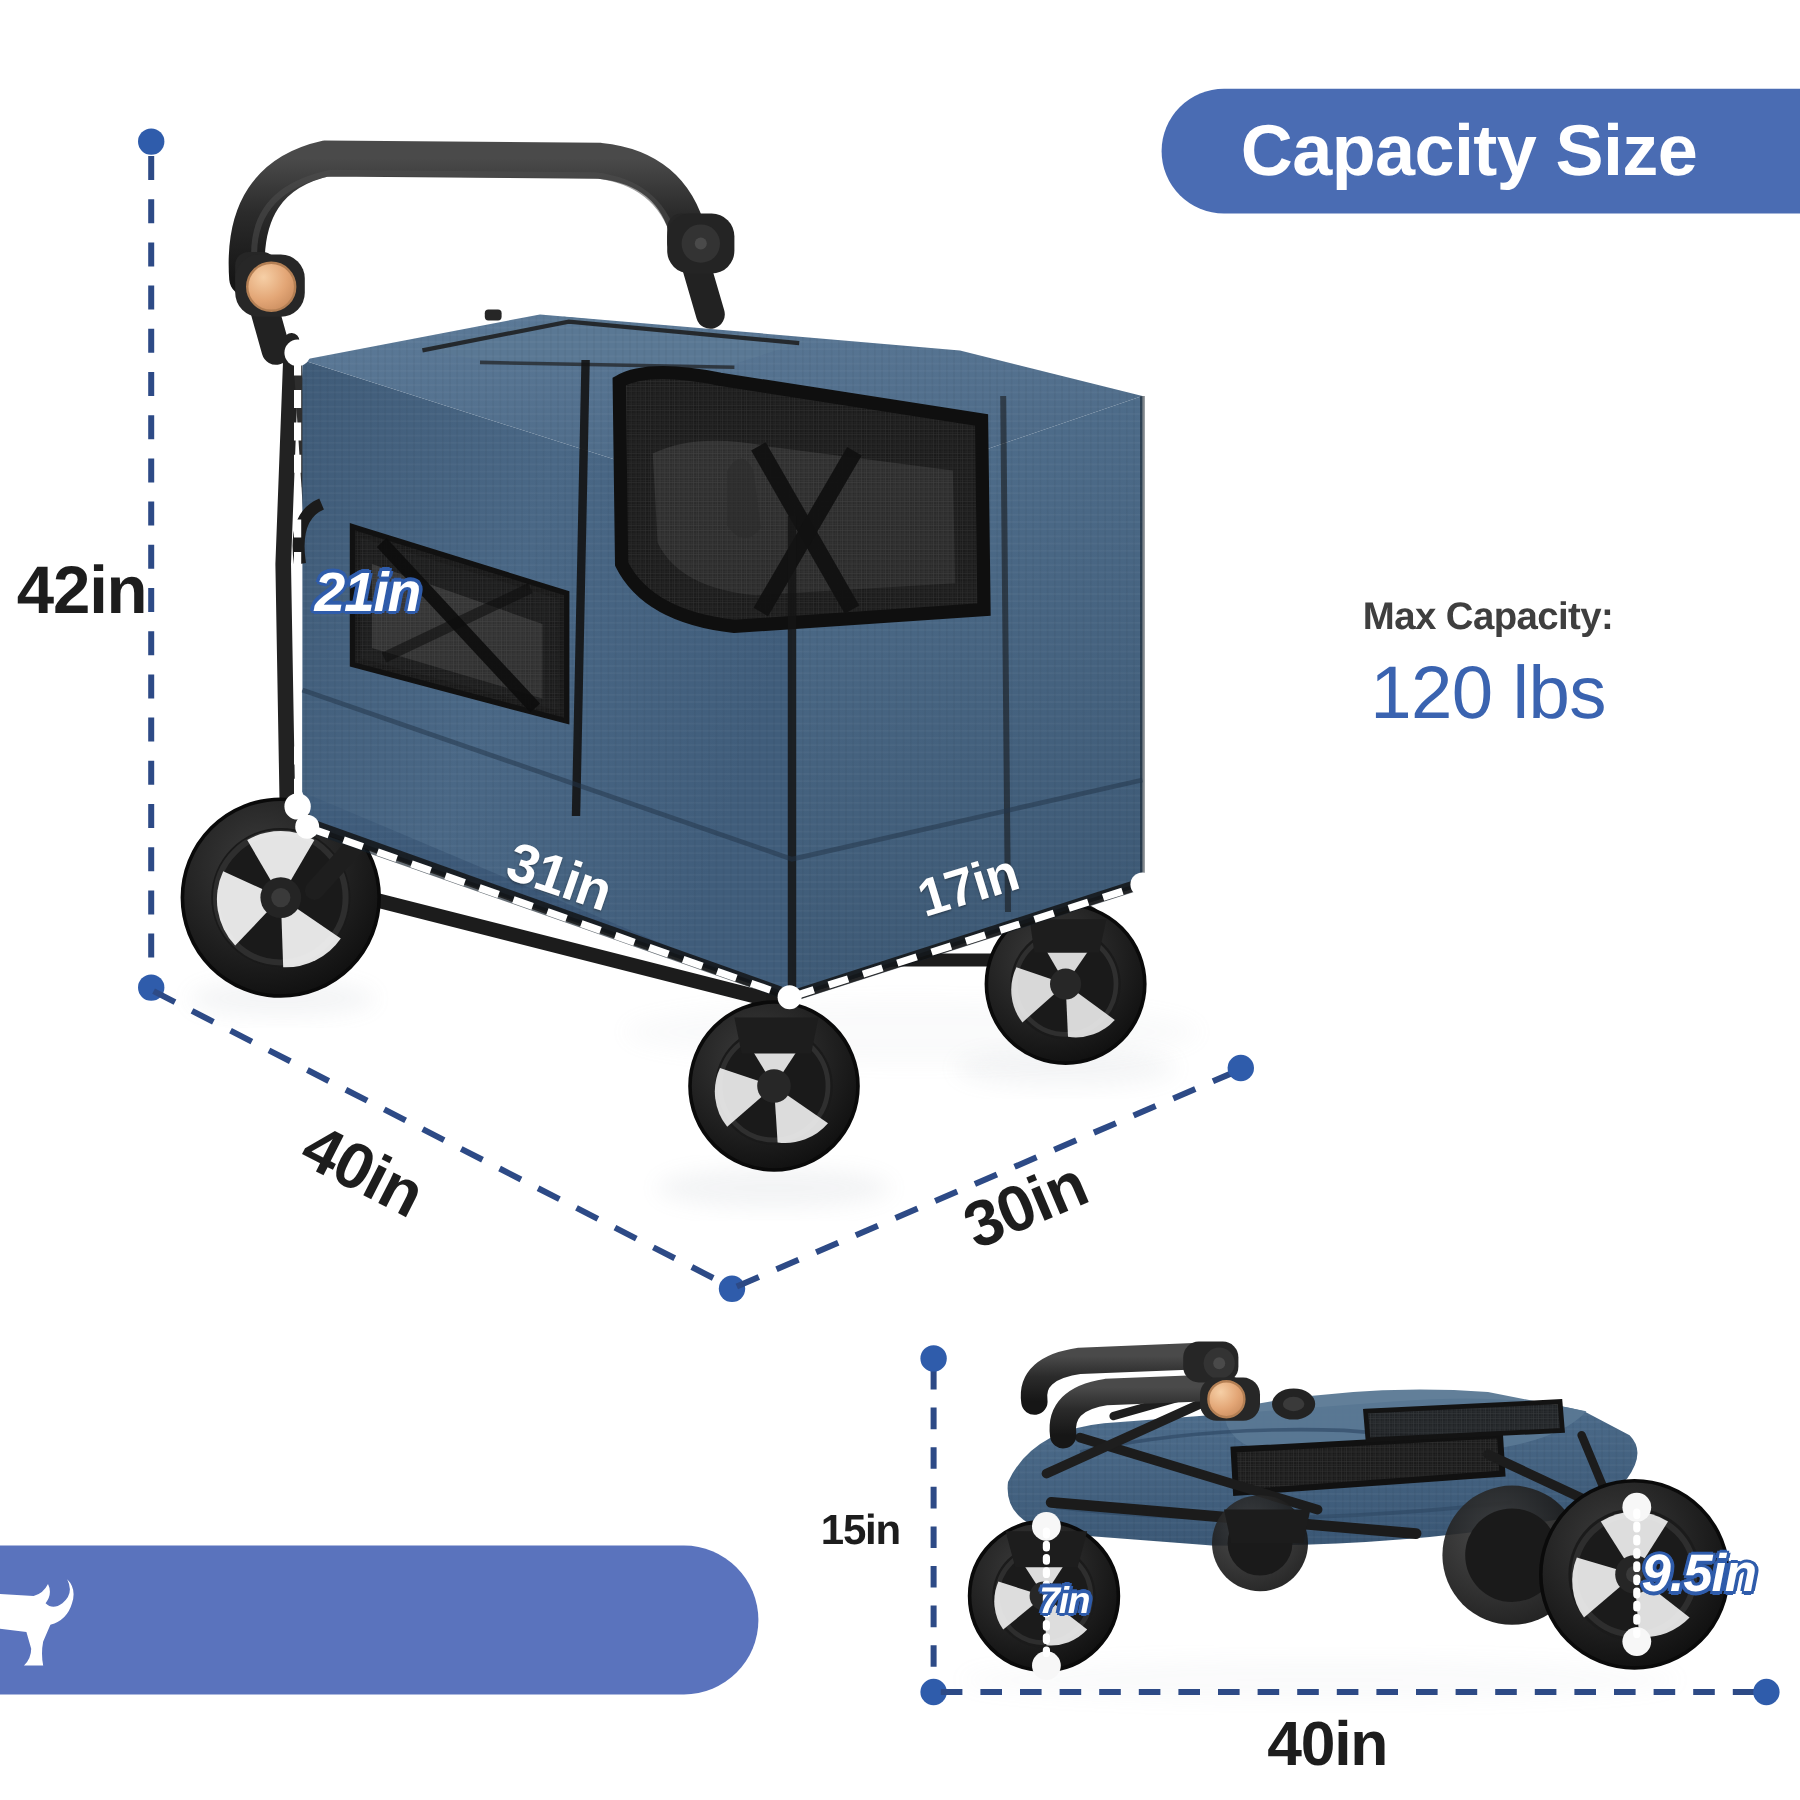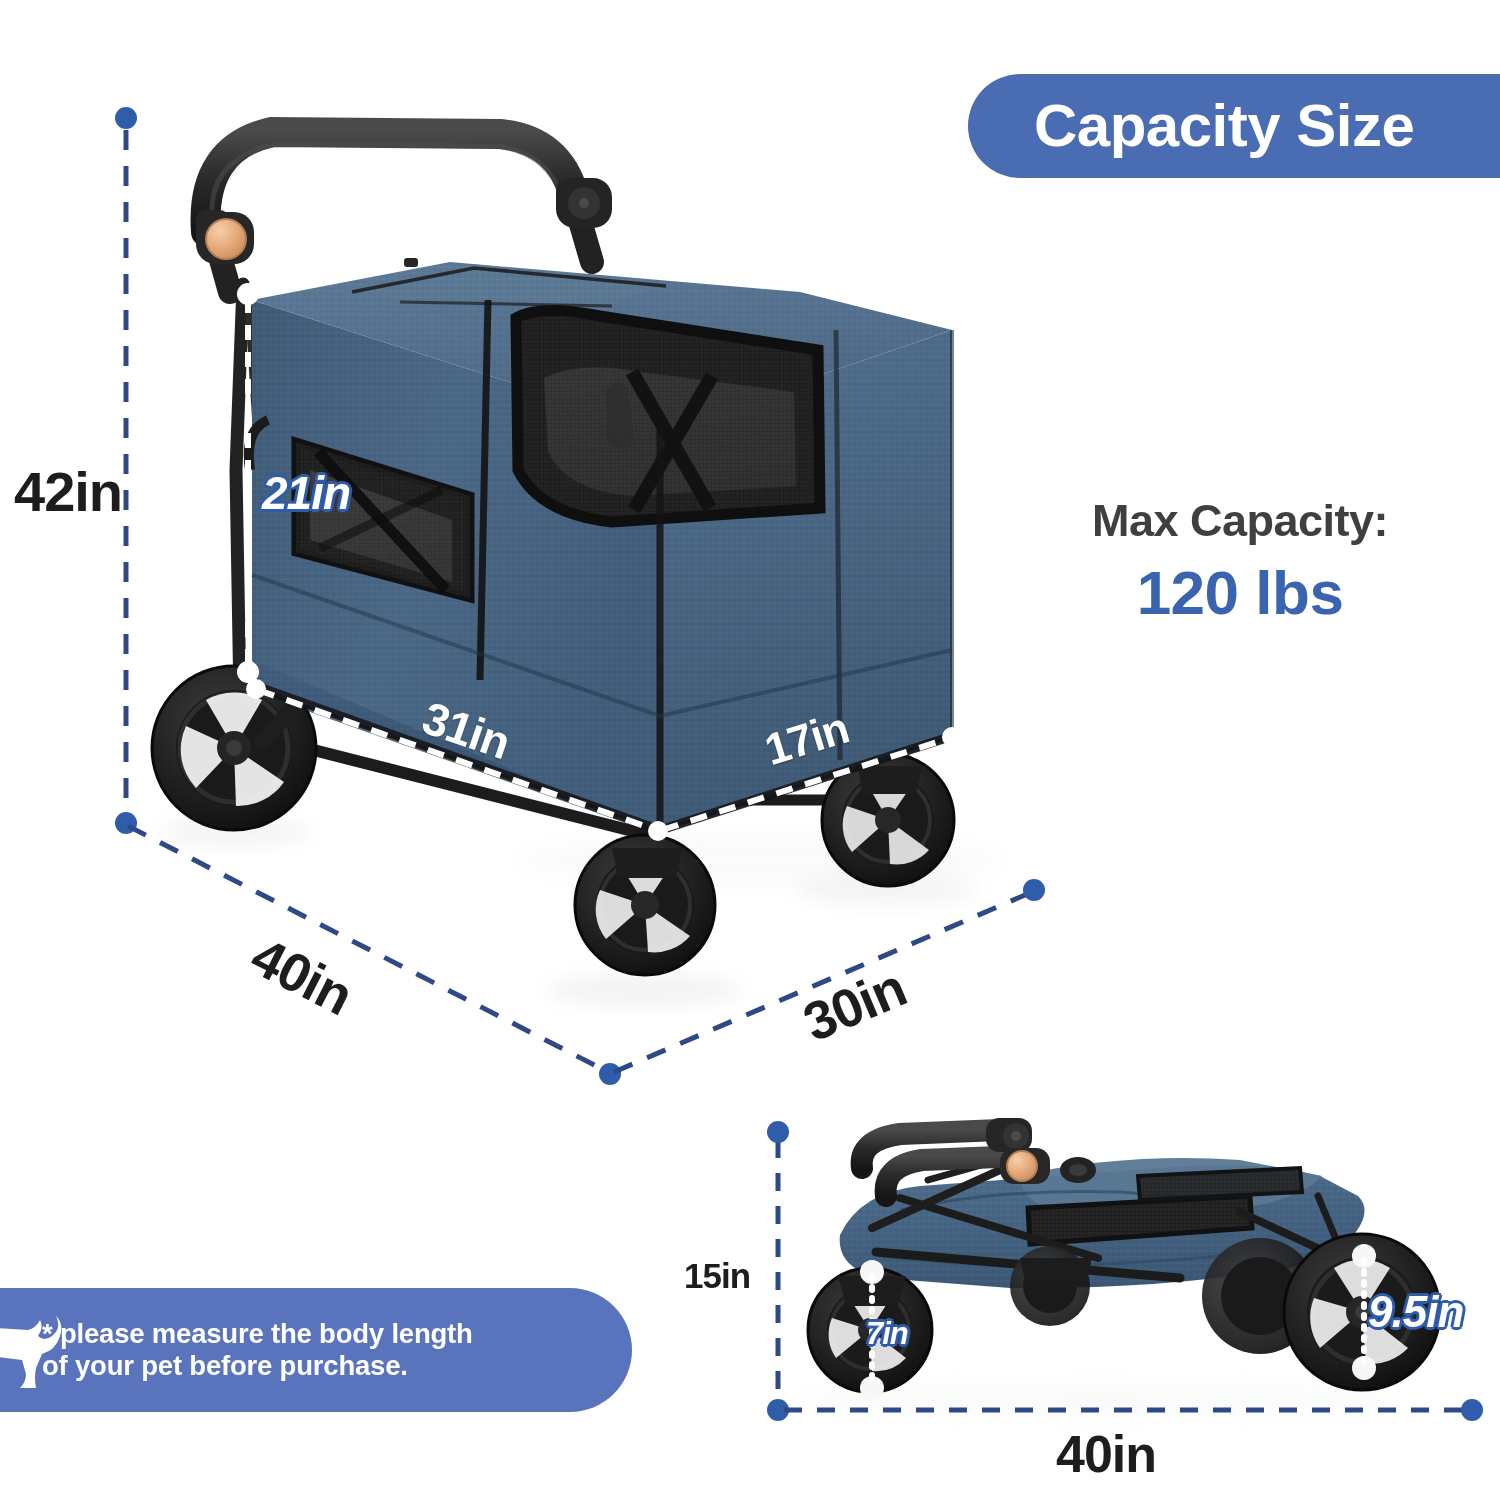--- a/index.html
+++ b/index.html
@@ -48,29 +48,29 @@
   
   #max-capacity-block {
     position: absolute;
     left: 1030px;
     top: 495px;
     width: 420px;
     text-align: center;
   }
   #max-capacity-label {
     color: #3f3f3f;
-    font-size: 45px;
+    font-size: 32px;
     font-weight: bold;
     letter-spacing: -0.5px;
     display: block;
   }
   #max-capacity-value {
     color: #3a63b0;
     font-size: 62px;
-    font-weight: bold;
+    font-weight: normal;
     letter-spacing: -0.5px;
     display: block;
     margin-top: 10px;
   }
 
   
   #pet-note-pill {
     position: absolute;
     left: -88px;
     top: 1288px;
@@ -489,17 +489,15 @@
     <span id="max-capacity-value">120 lbs</span>
   </div>
 
   <div id="pet-note-pill">
     <svg id="dog-silhouette-icon" viewBox="0 0 120 96">
       <path fill="#ffffff" d="M18 26 L8 18 L12 30 Q6 36 8 44 L14 50 L16 72 Q16 80 10 86 L26 86 Q24 76 26 66
         L30 54 L62 58 L66 72 Q66 80 60 86 L76 86 Q74 76 76 66 L82 52
         Q96 48 100 34 Q104 22 96 14 Q102 26 92 34 Q84 40 78 34 Q84 26 80 18
         Q76 26 68 28 L34 26 Q26 22 18 26 Z"></path>
     </svg>
-    <div id="pet-note-text">* please measure the body length
-of your pet before purchase.</div>
   </div>
 
 </div>
 
 </body></html>

